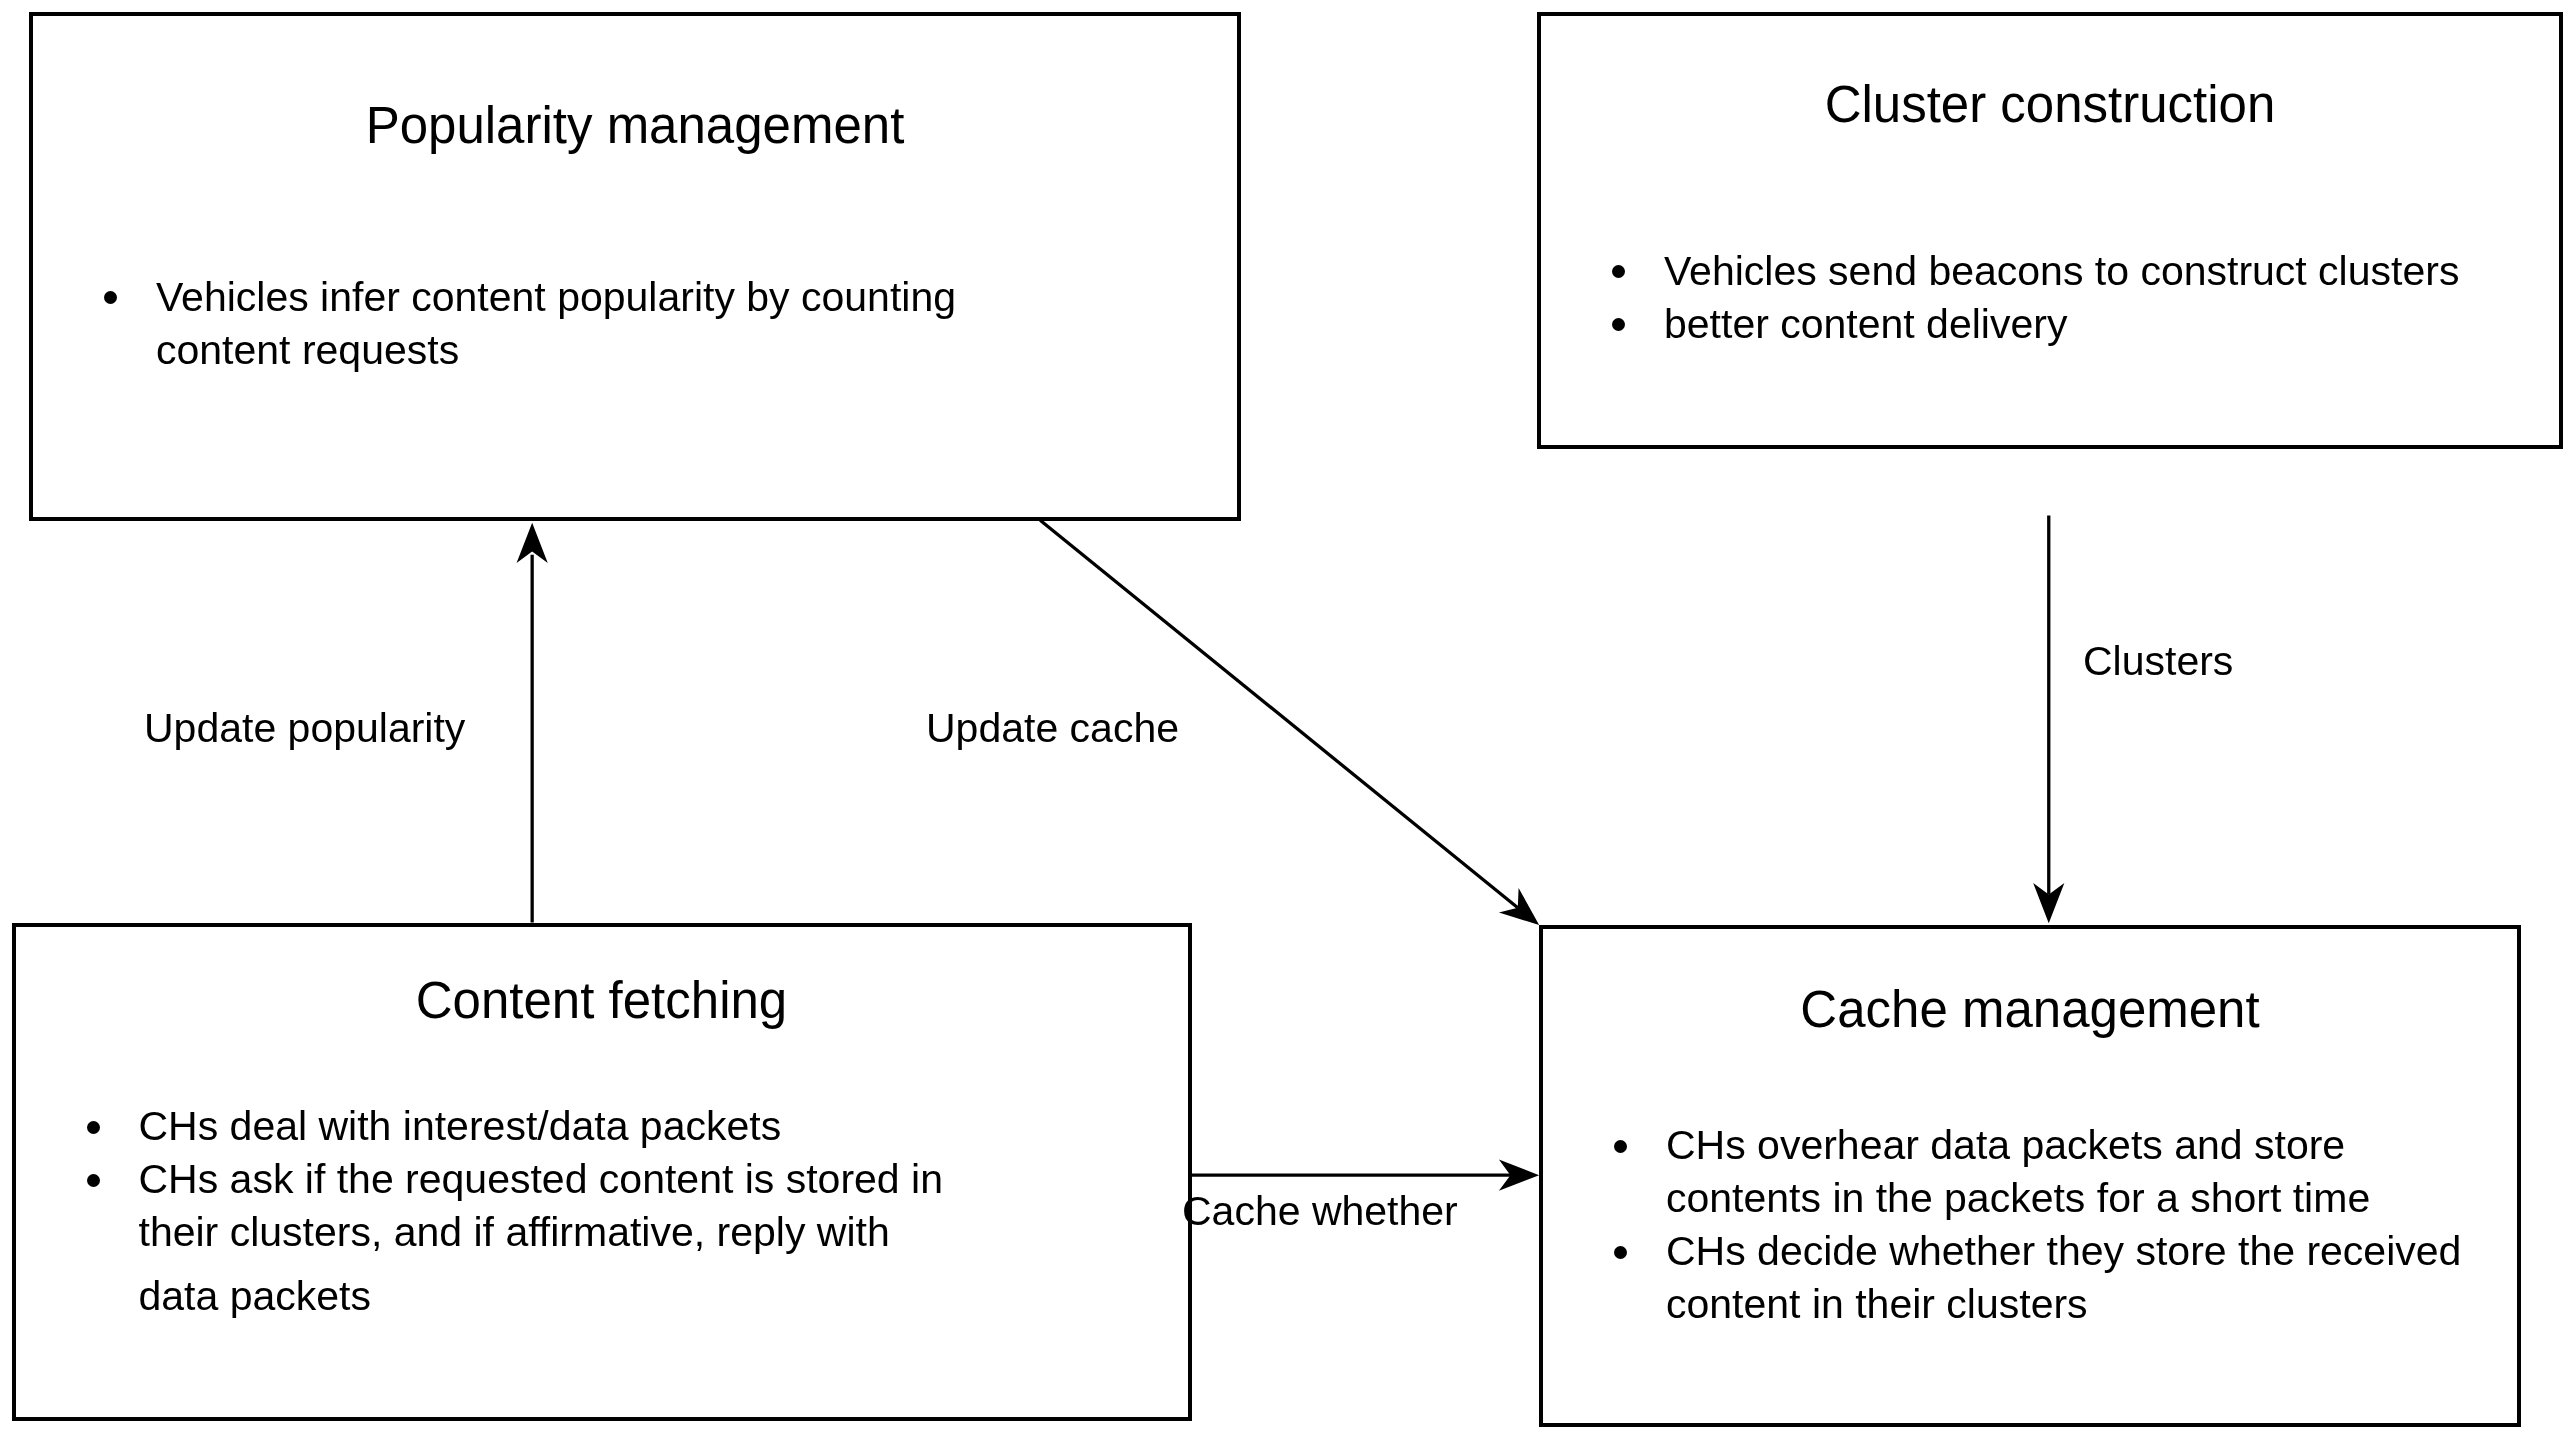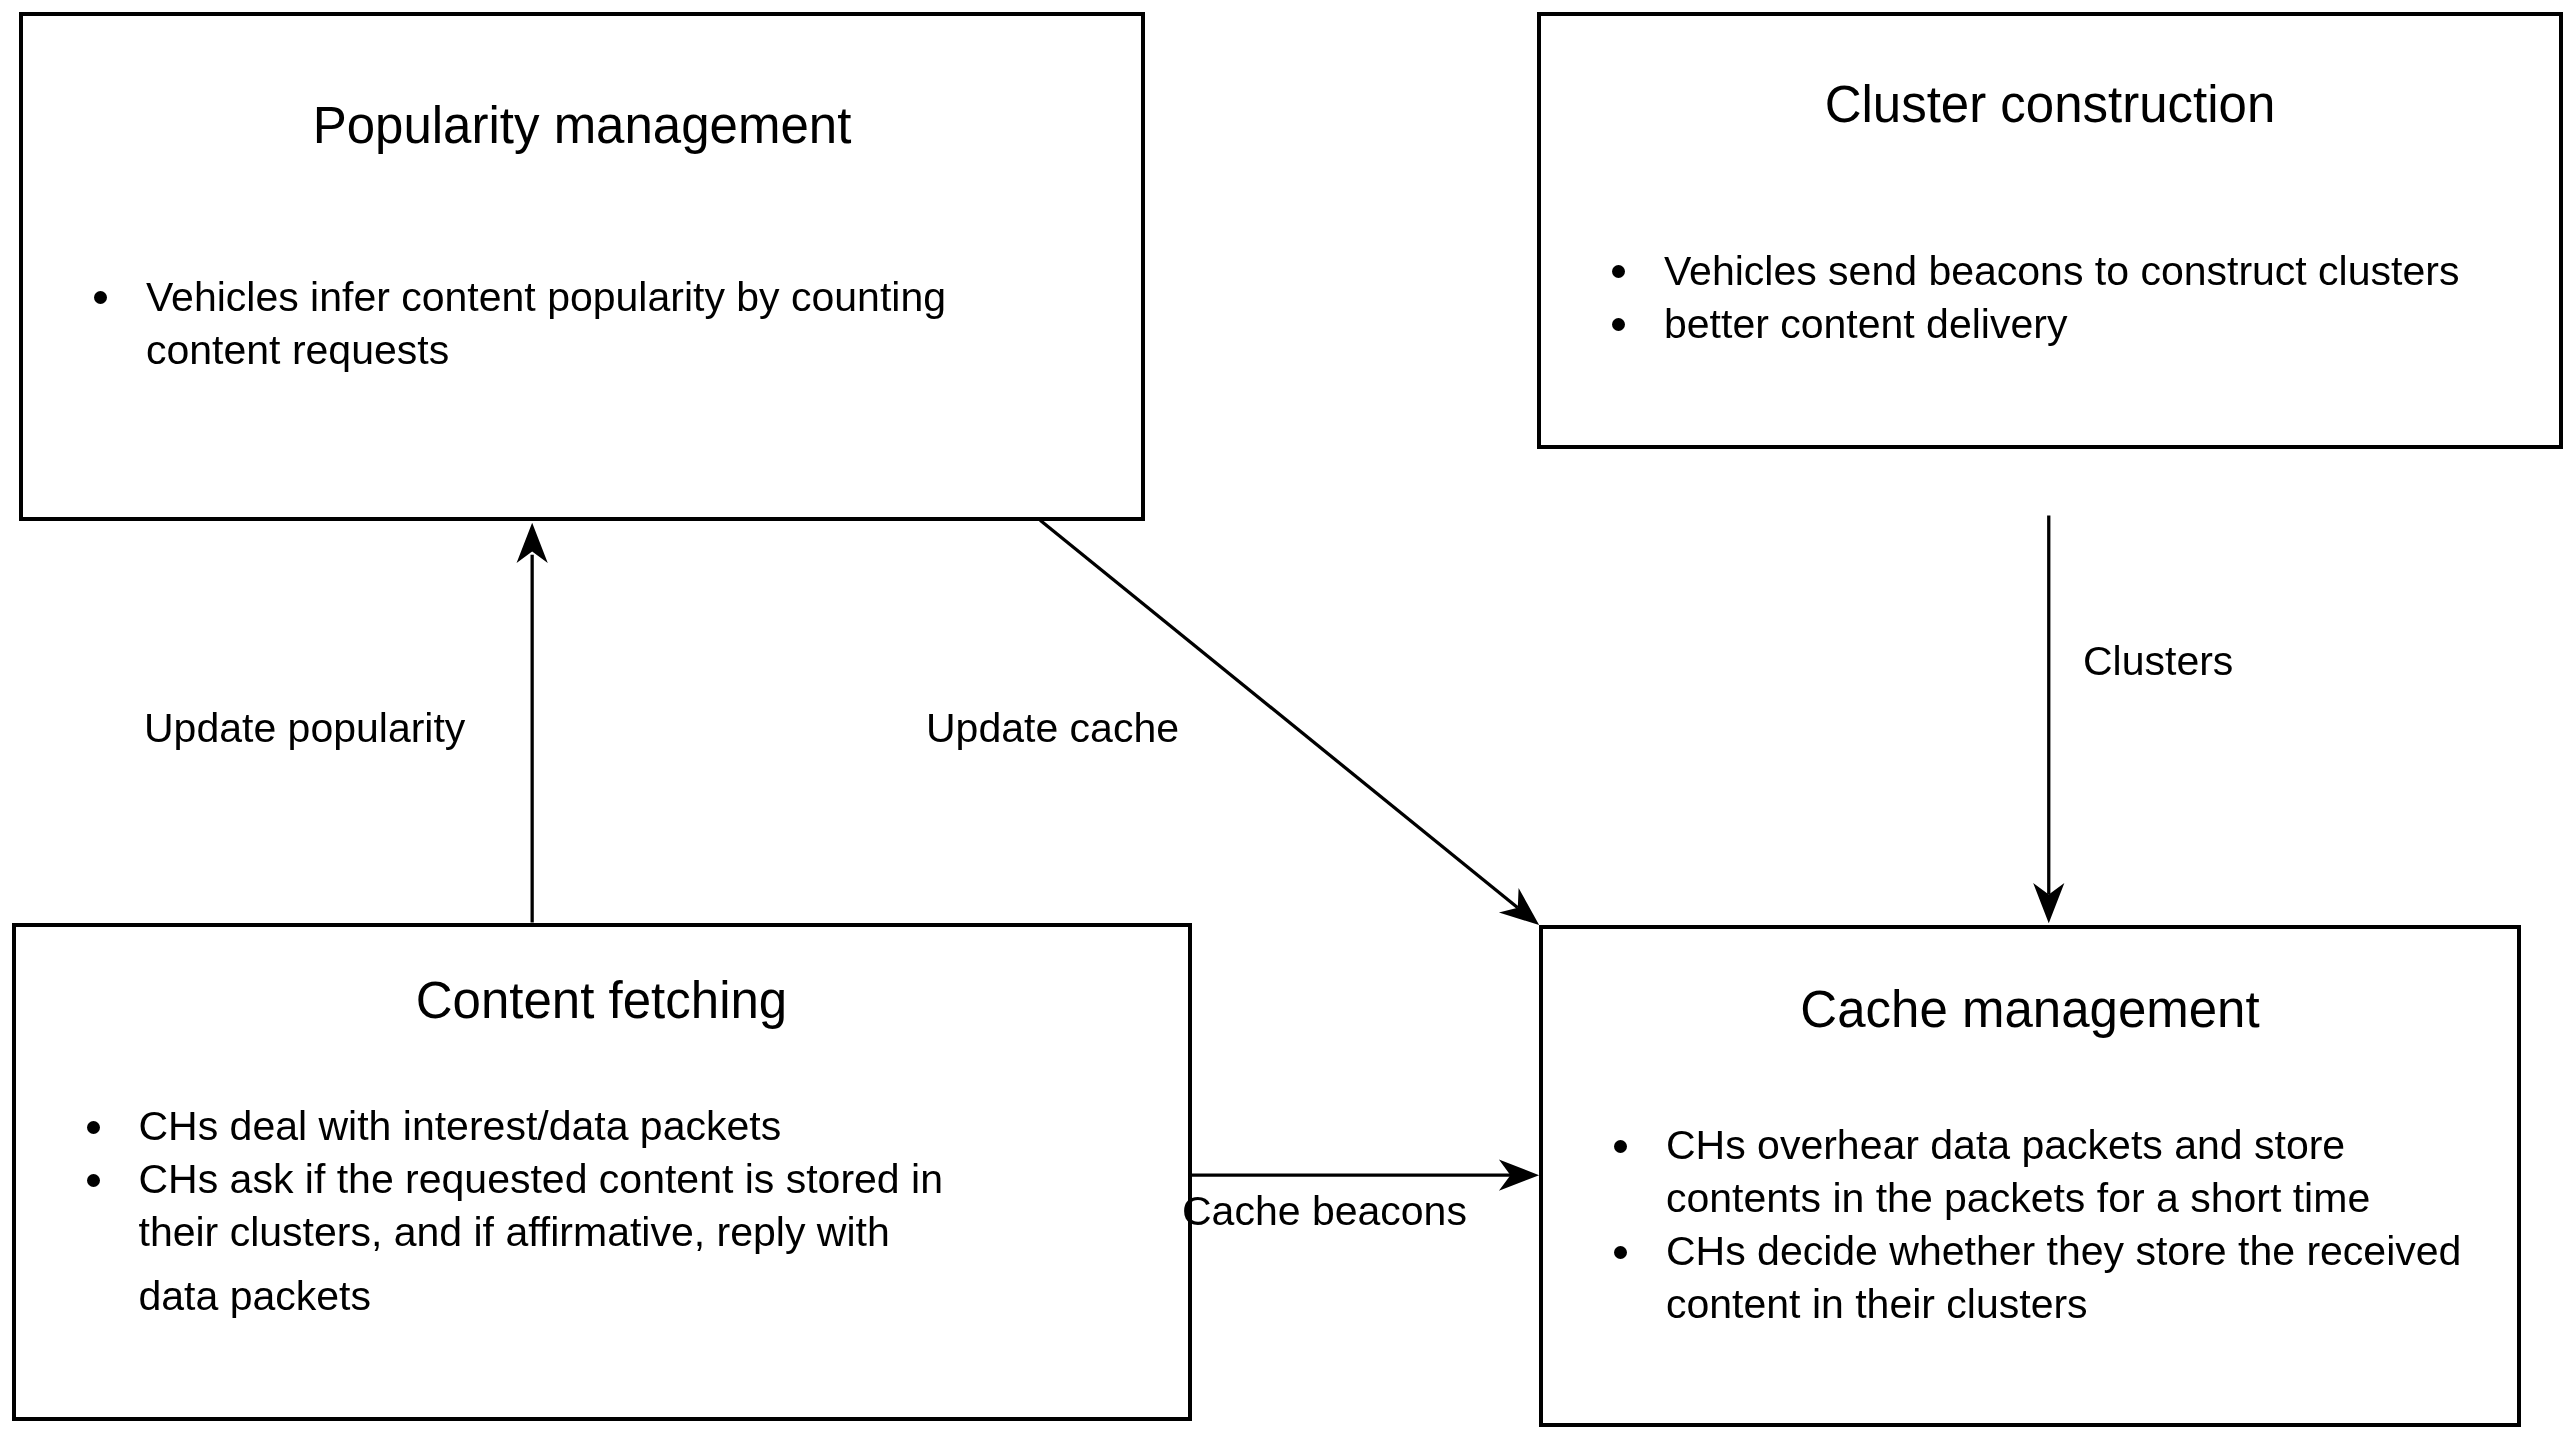--- a/index.html
+++ b/index.html
@@ -15,21 +15,21 @@
     font-family: "Liberation Sans", sans-serif;
     color: #000000;
     overflow: hidden;
   }
   .box {
     position: absolute;
     border: 4.1px solid #000000;
     background: #ffffff;
     box-sizing: border-box;
   }
-  #box-tl { left: 19px;   top: 11.5px;   width: 1126px; height: 509px; }
+  #box-tl { left: 29px;   top: 11.5px;   width: 1212px; height: 509px; }
   #box-tr { left: 1537px; top: 11.5px;   width: 1026px; height: 437px; }
   #box-bl { left: 11.5px;   top: 923px; width: 1180px; height: 498px; }
   #box-br { left: 1539px; top: 925px; width: 982px; height: 502px; }
 
   .box-title {
     position: absolute;
     left: 0;
     right: 0;
     text-align: center;
     font-size: 51px;
@@ -185,16 +185,16 @@
           <div class="line">CHs decide whether they store the received</div>
           <div class="line">content in their clusters</div>
         </div>
       </div>
     </div>
   </div>
 
   <div class="arrow-label" id="label-update-popularity">Update popularity</div>
   <div class="arrow-label" id="label-update-cache">Update cache</div>
   <div class="arrow-label" id="label-clusters">Clusters</div>
-  <div class="arrow-label" id="label-cache-search">Cache beacons</div>
+  <div class="arrow-label" id="label-cache-search">Cache whether</div>
 
 </div>
 
 
 </body></html>

